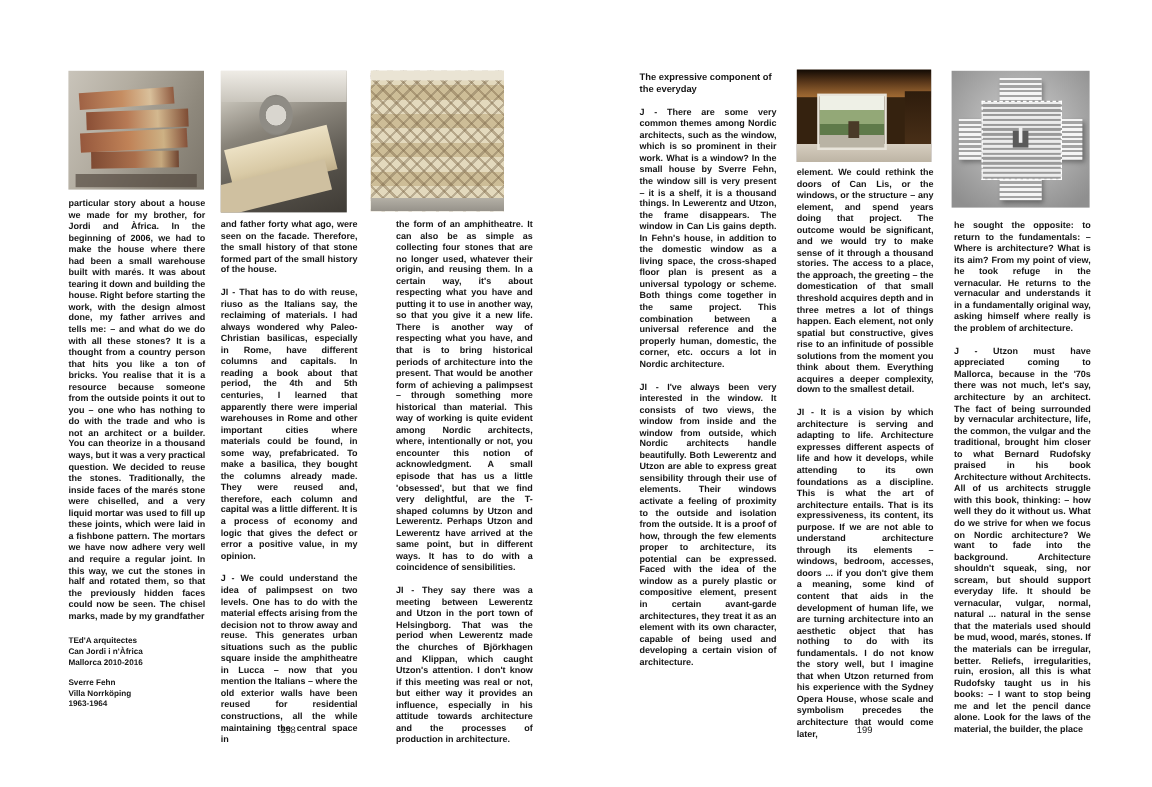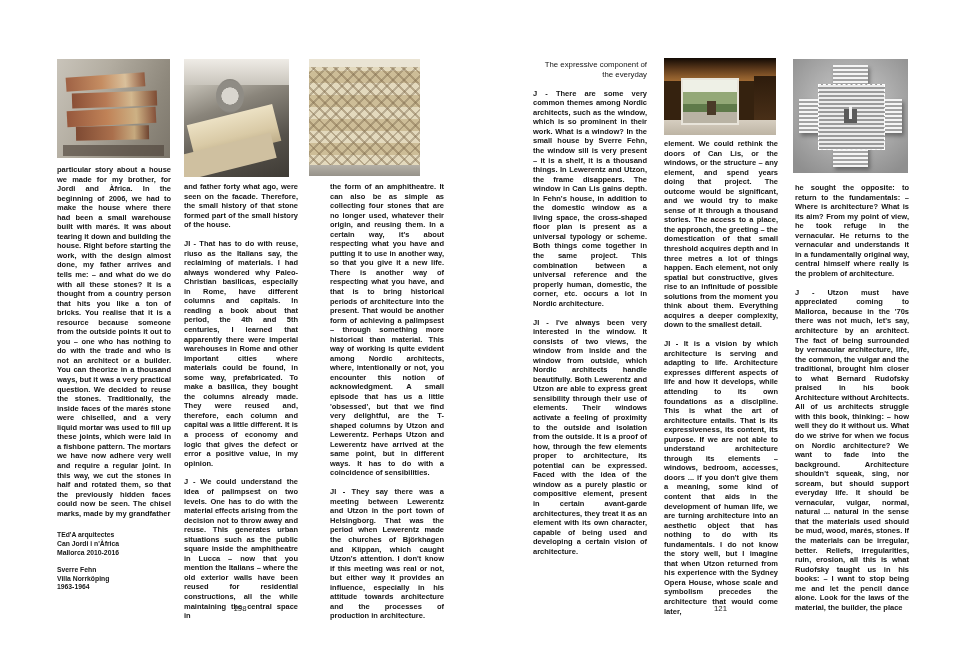--- a/index.html
+++ b/index.html
@@ -13,22 +13,22 @@
   .photo div{position:absolute;}
   .col{
     position:absolute;width:114px;
     font-size:7.5px;line-height:9.55px;
     text-align:justify;text-justify:inter-word;
     color:#141414;
   }
   .col p{margin:0 0 9.3px 0;font-weight:bold;}
   .col p:last-child{margin-bottom:0;}
   .section-heading{
-    font-size:7.8px;line-height:9.6px;font-weight:normal;
-    text-align:right;margin:0 0 9.5px 0;
+    font-size:7.8px;line-height:9.6px;font-weight:bold;
+    text-align:left;margin:0 0 9.5px 0;
   }
   .caption{
     position:absolute;left:57px;top:531px;width:120px;
     font-size:6.8px;line-height:8.8px;font-weight:bold;text-align:left;
   }
   .caption .block{margin:0 0 8.5px 0;}
   .pagenum{
     position:absolute;top:604px;font-size:7.8px;text-align:center;color:#1a1a1a;
   }
   .pagenum.left{left:57px;width:366px;}
@@ -163,17 +163,17 @@
 <div class="col" style="left:533px;top:60px;">
   <h2 class="section-heading">The expressive component of the everyday</h2>
   <p>J - There are some very common themes among Nordic architects, such as the window, which is so prominent in their work. What is a window? In the small house by Sverre Fehn, the window sill is very present – it is a shelf, it is a thousand things. In Lewerentz and Utzon, the frame disappears. The window in Can Lis gains depth. In Fehn's house, in addition to the domestic window as a living space, the cross-shaped floor plan is present as a universal typology or scheme. Both things come together in the same project. This combination between a universal reference and the properly human, domestic, the corner, etc. occurs a lot in Nordic architecture.</p>
   <p>JI - I've always been very interested in the window. It consists of two views, the window from inside and the window from outside, which Nordic architects handle beautifully. Both Lewerentz and Utzon are able to express great sensibility through their use of elements. Their windows activate a feeling of proximity to the outside and isolation from the outside. It is a proof of how, through the few elements proper to architecture, its potential can be expressed. Faced with the idea of the window as a purely plastic or compositive element, present in certain avant-garde architectures, they treat it as an element with its own character, capable of being used and developing a certain vision of architecture.</p>
 </div>
 <div class="col" style="left:664px;top:139px;">
   <p>element. We could rethink the doors of Can Lis, or the windows, or the structure – any element, and spend years doing that project. The outcome would be significant, and we would try to make sense of it through a thousand stories. The access to a place, the approach, the greeting – the domestication of that small threshold acquires depth and in three metres a lot of things happen. Each element, not only spatial but constructive, gives rise to an infinitude of possible solutions from the moment you think about them. Everything acquires a deeper complexity, down to the smallest detail.</p>
   <p>JI - It is a vision by which architecture is serving and adapting to life. Architecture expresses different aspects of life and how it develops, while attending to its own foundations as a discipline. This is what the art of architecture entails. That is its expressiveness, its content, its purpose. If we are not able to understand architecture through its elements – windows, bedroom, accesses, doors ... if you don't give them a meaning, some kind of content that aids in the development of human life, we are turning architecture into an aesthetic object that has nothing to do with its fundamentals. I do not know the story well, but I imagine that when Utzon returned from his experience with the Sydney Opera House, whose scale and symbolism precedes the architecture that would come later,</p>
 </div>
 <div class="col" style="left:795px;top:183px;">
-  <p>he sought the opposite: to return to the fundamentals: – Where is architecture? What is its aim? From my point of view, he took refuge in the vernacular. He returns to the vernacular and understands it in a fundamentally original way, central himself where really is the problem of architecture.</p>
+  <p>he sought the opposite: to return to the fundamentals: – Where is architecture? What is its aim? From my point of view, he took refuge in the vernacular. He returns to the vernacular and understands it in a fundamentally original way, asking himself where really is the problem of architecture.</p>
   <p>J - Utzon must have appreciated coming to Mallorca, because in the '70s there was not much, let's say, architecture by an architect. The fact of being surrounded by vernacular architecture, life, the common, the vulgar and the traditional, brought him closer to what Bernard Rudofsky praised in his book Architecture without Architects. All of us architects struggle with this book, thinking: – how well they do it without us. What do we strive for when we focus on Nordic architecture? We want to fade into the background. Architecture shouldn't squeak, sing, nor scream, but should support everyday life. It should be vernacular, vulgar, normal, natural ... natural in the sense that the materials used should be mud, wood, marés, stones. If the materials can be irregular, better. Reliefs, irregularities, ruin, erosion, all this is what Rudofsky taught us in his books: – I want to stop being me and let the pencil dance alone. Look for the laws of the material, the builder, the place</p>
 </div>
 
-<div class="pagenum right">121</div>
+<div class="pagenum right">199</div>
 
 </body></html>

